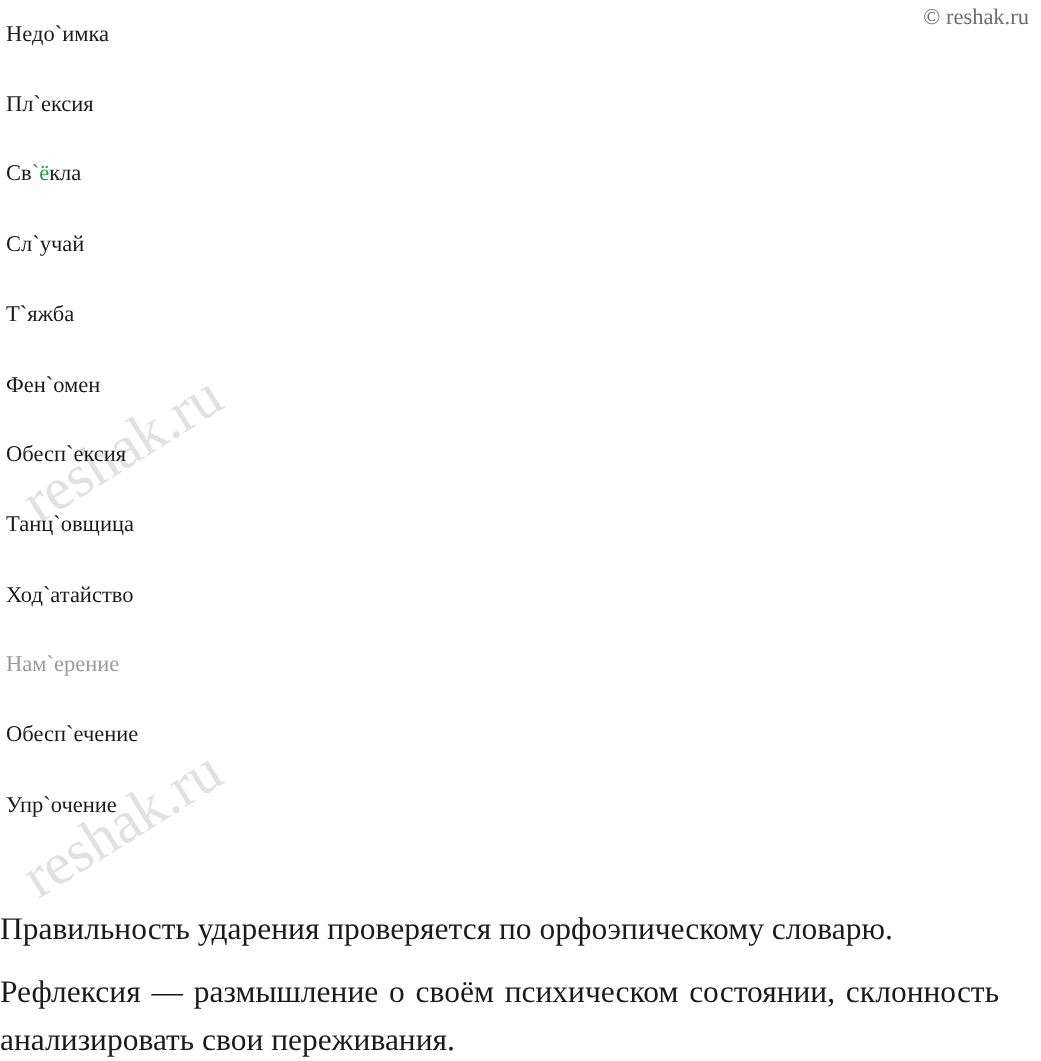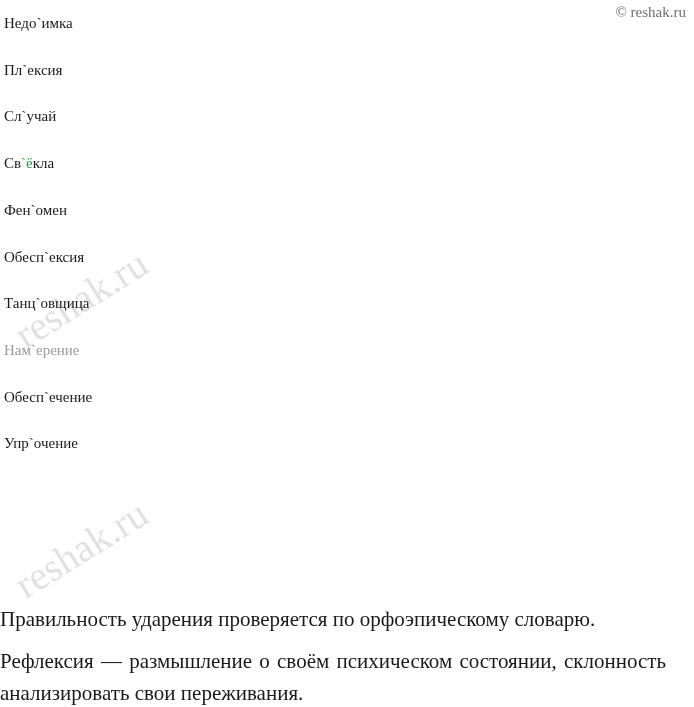--- a/index.html
+++ b/index.html
@@ -92,25 +92,27 @@
 <div class="page">
 
   <div class="copyright">© reshak.ru</div>
 
   <div class="ghost g1">reshak.ru</div>
   <div class="ghost g2">reshak.ru</div>
 
   <div class="word-list">
     <div class="word-line">Недо`имка</div>
     <div class="word-line">Пл`ексия</div>
+    <div class="word-line"><span>Св</span><span class="accent-green">`ё</span><span>кла</span></div>
     <div class="word-line">Сл`учай</div>
-    <div class="word-line"><span>Св</span><span class="accent-green">`ё</span><span>кла</span></div>
+    <div class="word-line">Т`яжба</div>
     <div class="word-line">Фен`омен</div>
     <div class="word-line">Обесп`ексия</div>
     <div class="word-line">Танц`овщица</div>
+    <div class="word-line">Ход`атайство</div>
     <div class="word-line faded">Нам`ерение</div>
     <div class="word-line">Обесп`ечение</div>
     <div class="word-line">Упр`очение</div>
   </div>
 
   <div class="para p1">Правильность ударения проверяется по орфоэпическому словарю.</div>
   <div class="para p2">Рефлексия — размышление о своём психическом состоянии, склонность анализировать свои переживания.</div>
 
 </div>
 

